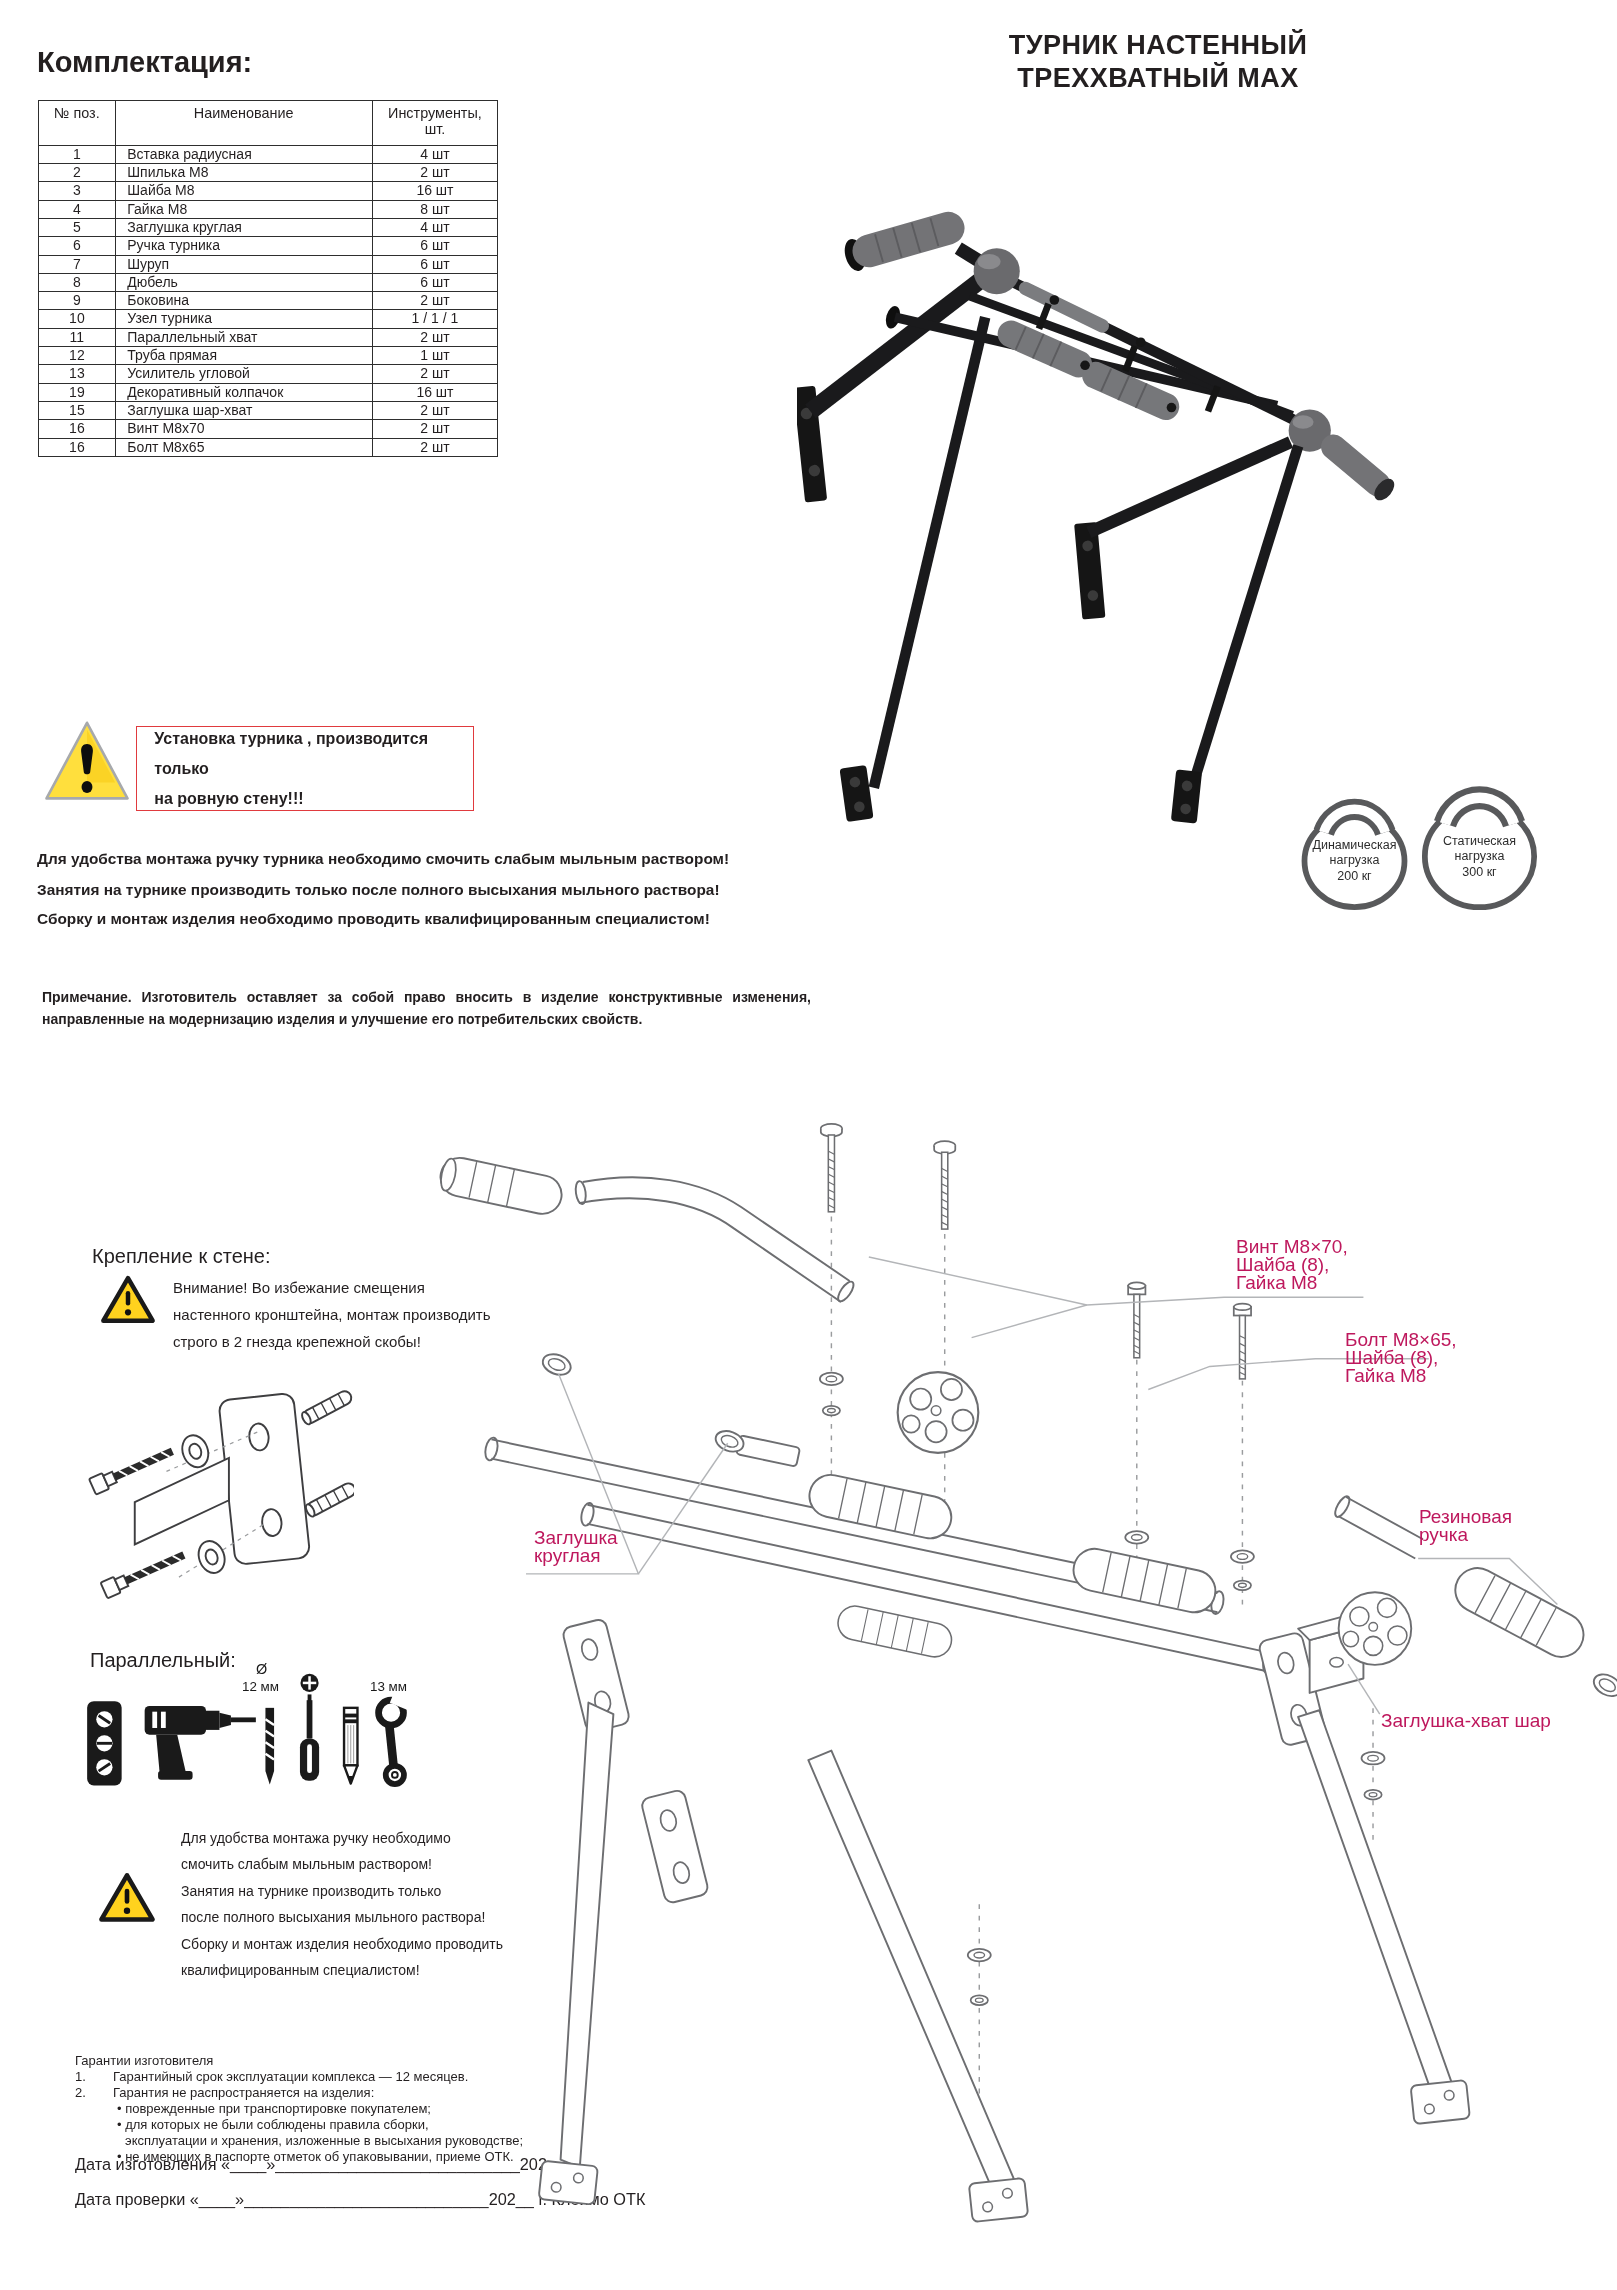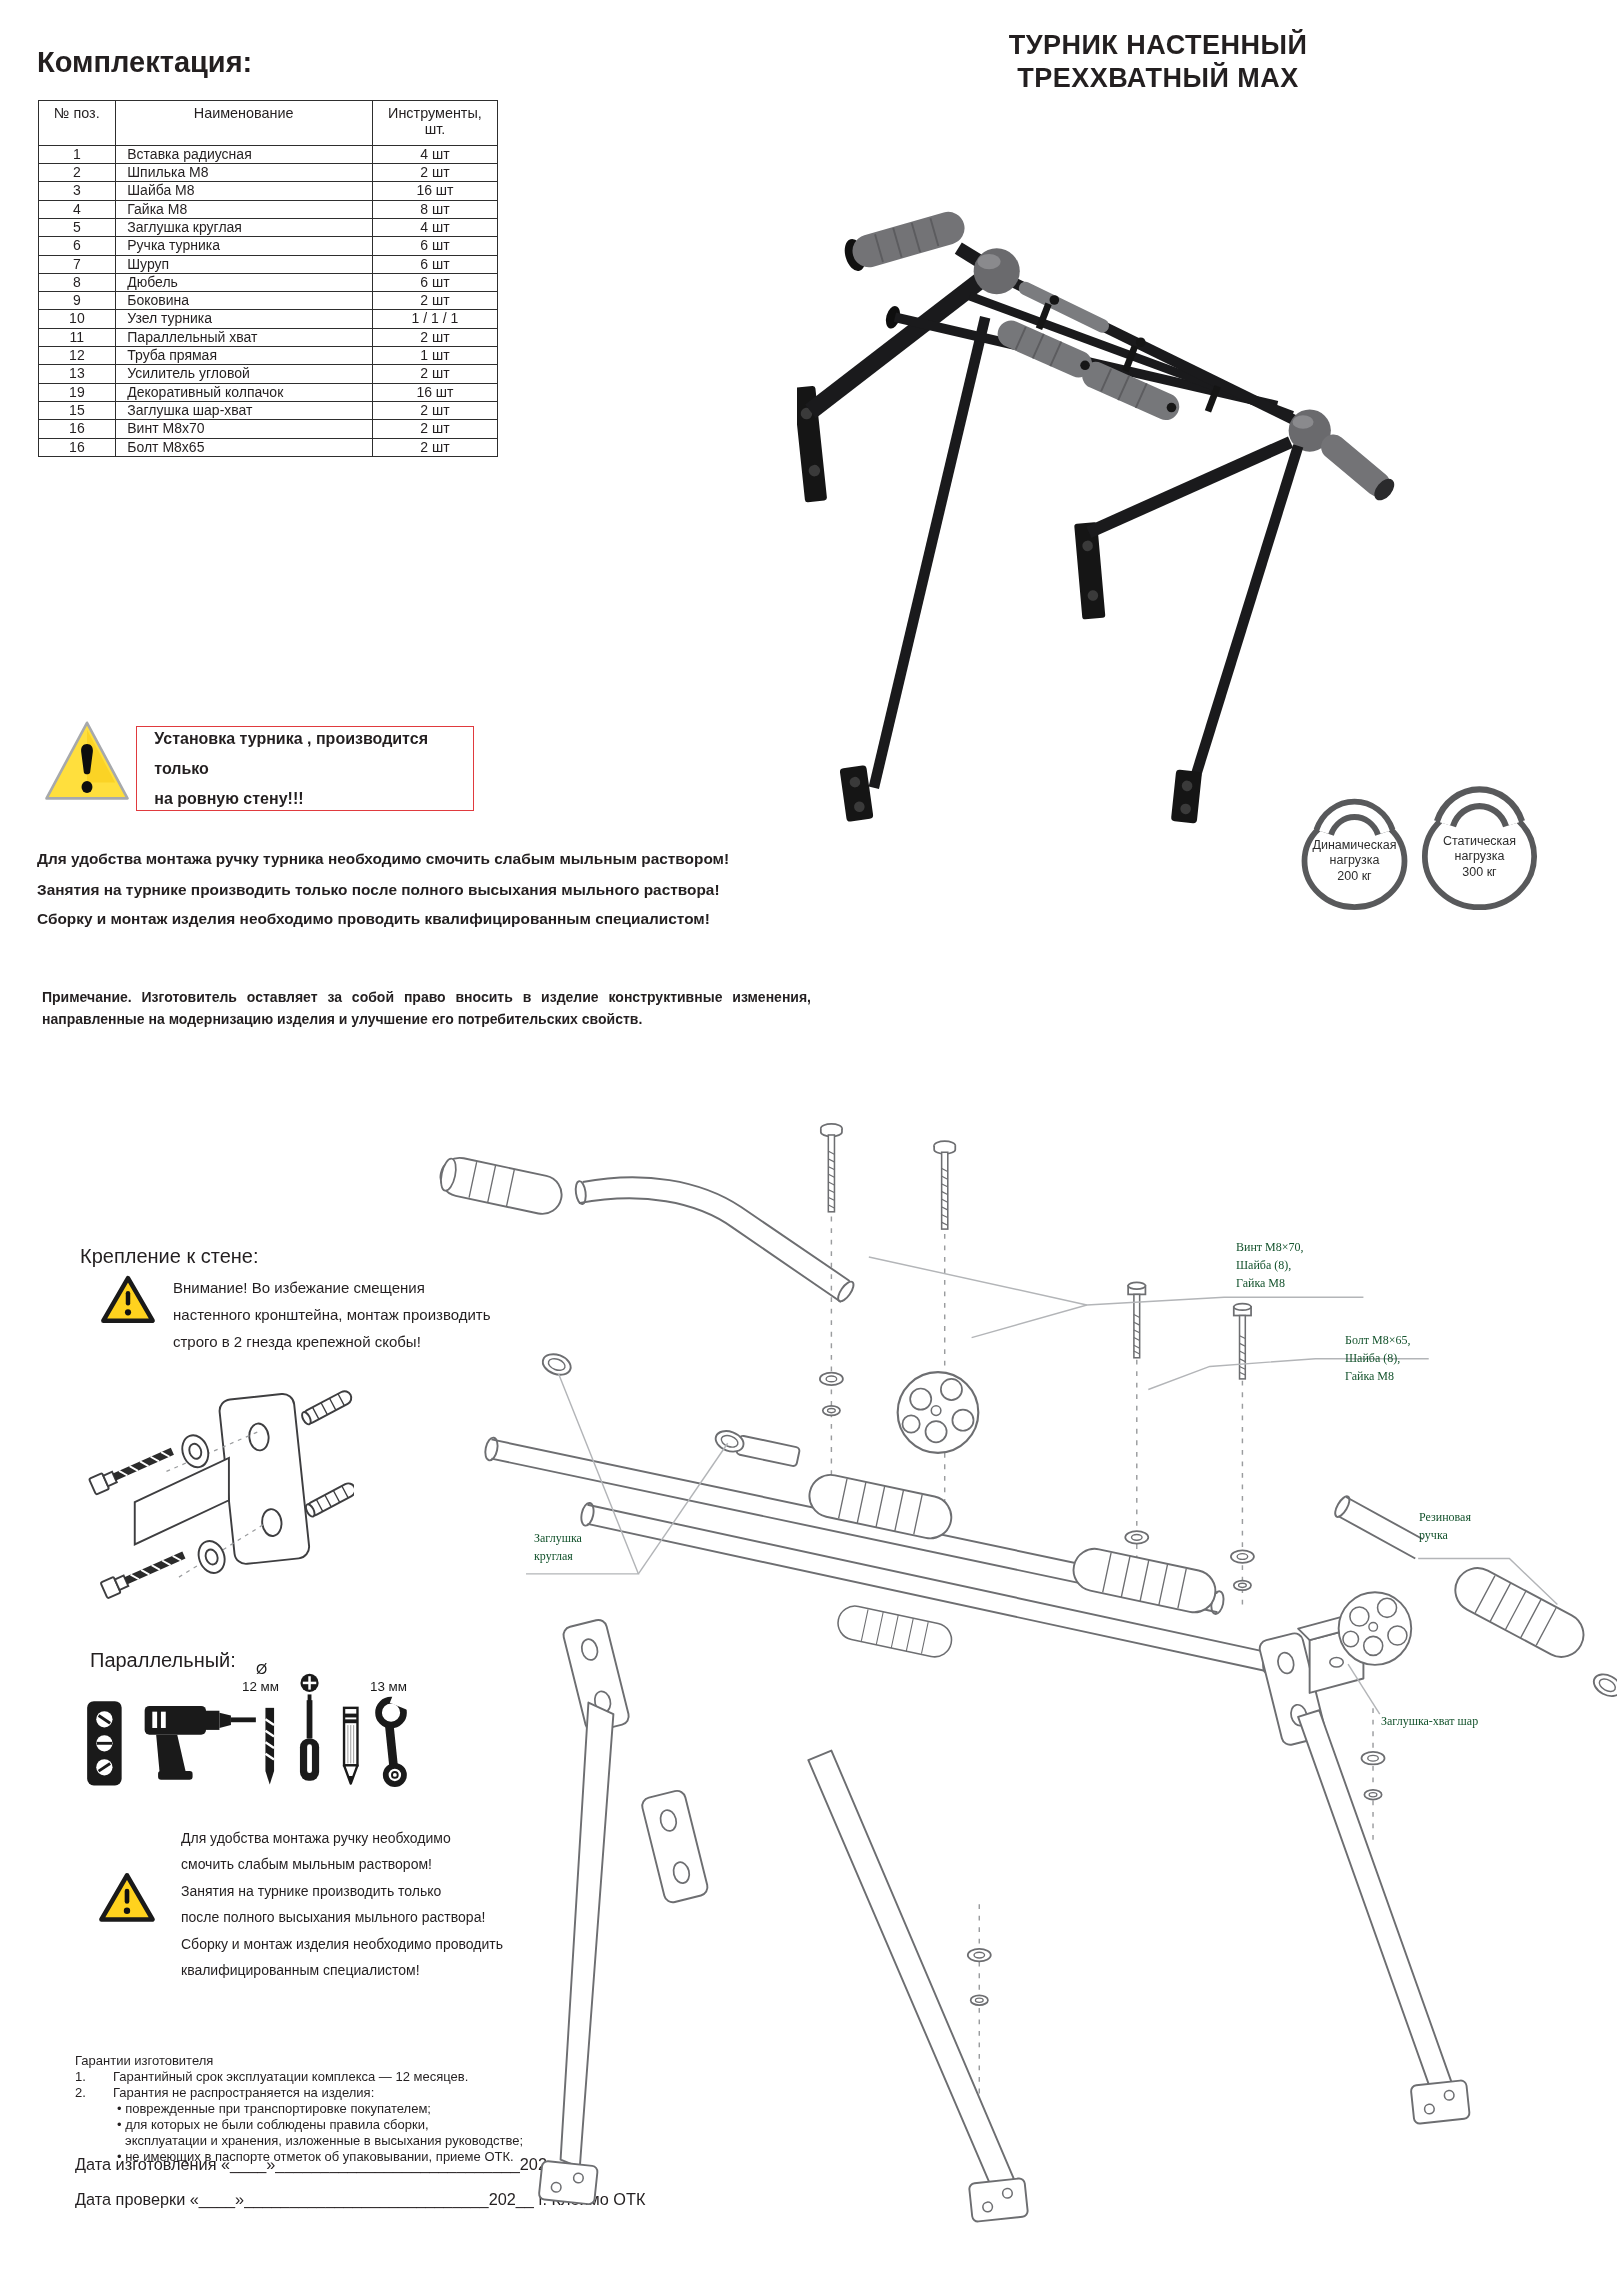--- a/index.html
+++ b/index.html
@@ -36,21 +36,21 @@
   .kb{text-align:center;}
   .kb-small{left:1297px;top:763px;width:115px;height:150px;}
   .kb-large{left:1418px;top:749px;width:123px;height:163px;}
   .kb svg{position:absolute;left:0;top:0;}
   .kb-text{position:absolute;left:0;right:0;font-size:12.5px;line-height:15.4px;color:#2d2d2d;}
   .kb-small .kb-text{top:75px;}
   .kb-large .kb-text{top:85px;}
 
   
   .sec-title{font-size:20px;font-weight:400;}
-  .wall-title{left:80px;top:1245px;}
+  .wall-title{left:92px;top:1245px;}
   .tri-flat-1{left:100px;top:1274px;width:56px;height:52px;}
   .mount-warning{left:173px;top:1274px;width:346px;font-size:15px;line-height:27px;}
   .mount-diagram{left:75px;top:1360px;width:279px;height:269px;}
 
   
   .tools-title{left:90px;top:1649px;}
   .tools{left:77px;top:1658px;width:351px;height:139px;}
   .tool-label{font-size:13.4px;color:#1a1a1a;}
   .lbl-dia{left:256px;top:1661px;font-size:14.4px;}
   .lbl-12{left:242px;top:1679px;}
@@ -65,21 +65,21 @@
   .w-item{display:flex;}
   .w-num{width:38px;flex:0 0 38px;}
   .w-bullet{padding-left:42px;}
   .w-bullet.cont{padding-left:50px;}
 
   .date-line{left:75px;font-size:16.3px;}
   .d1{top:2155px;} .d2{top:2190px;}
 
   
   .exploded{left:307px;top:1086px;width:1310px;height:1162px;}
-  .dlabel{font-size:12px;line-height:18px;color:#14532d;font-family:Liberation Serif, serif;}
+  .dlabel{font-size:19px;line-height:18px;color:#be185d;}
   .l-screw{left:1236px;top:1238px;}
   .l-bolt{left:1345px;top:1331px;}
   .l-cap{left:534px;top:1529px;}
   .l-rubber{left:1419px;top:1508px;}
   .l-ball{left:1381px;top:1712px;}
 </style>
 </head>
 <body>
 
 <div class="page">

